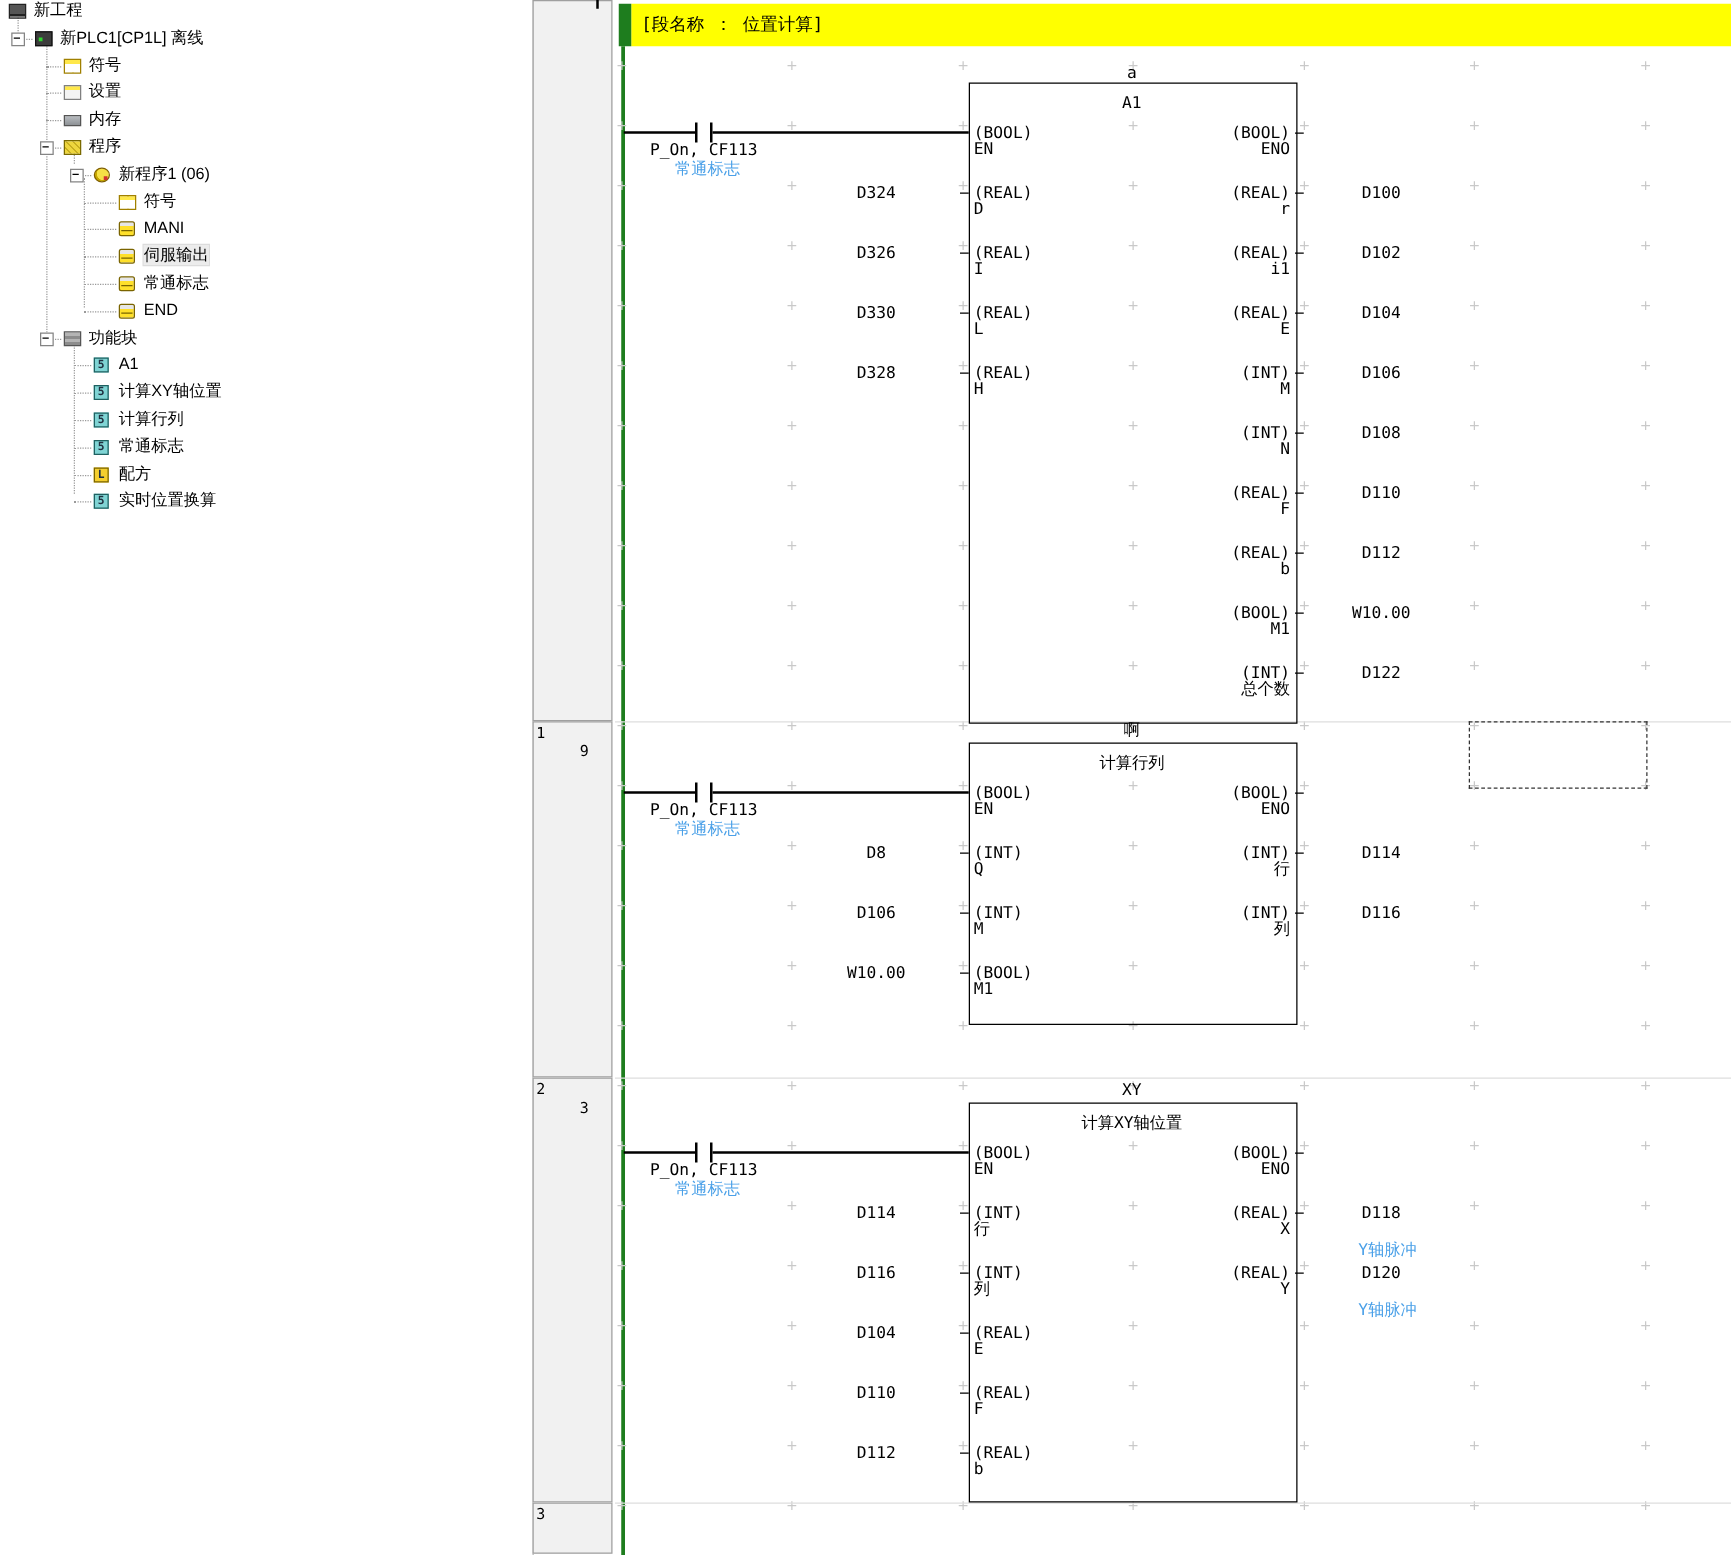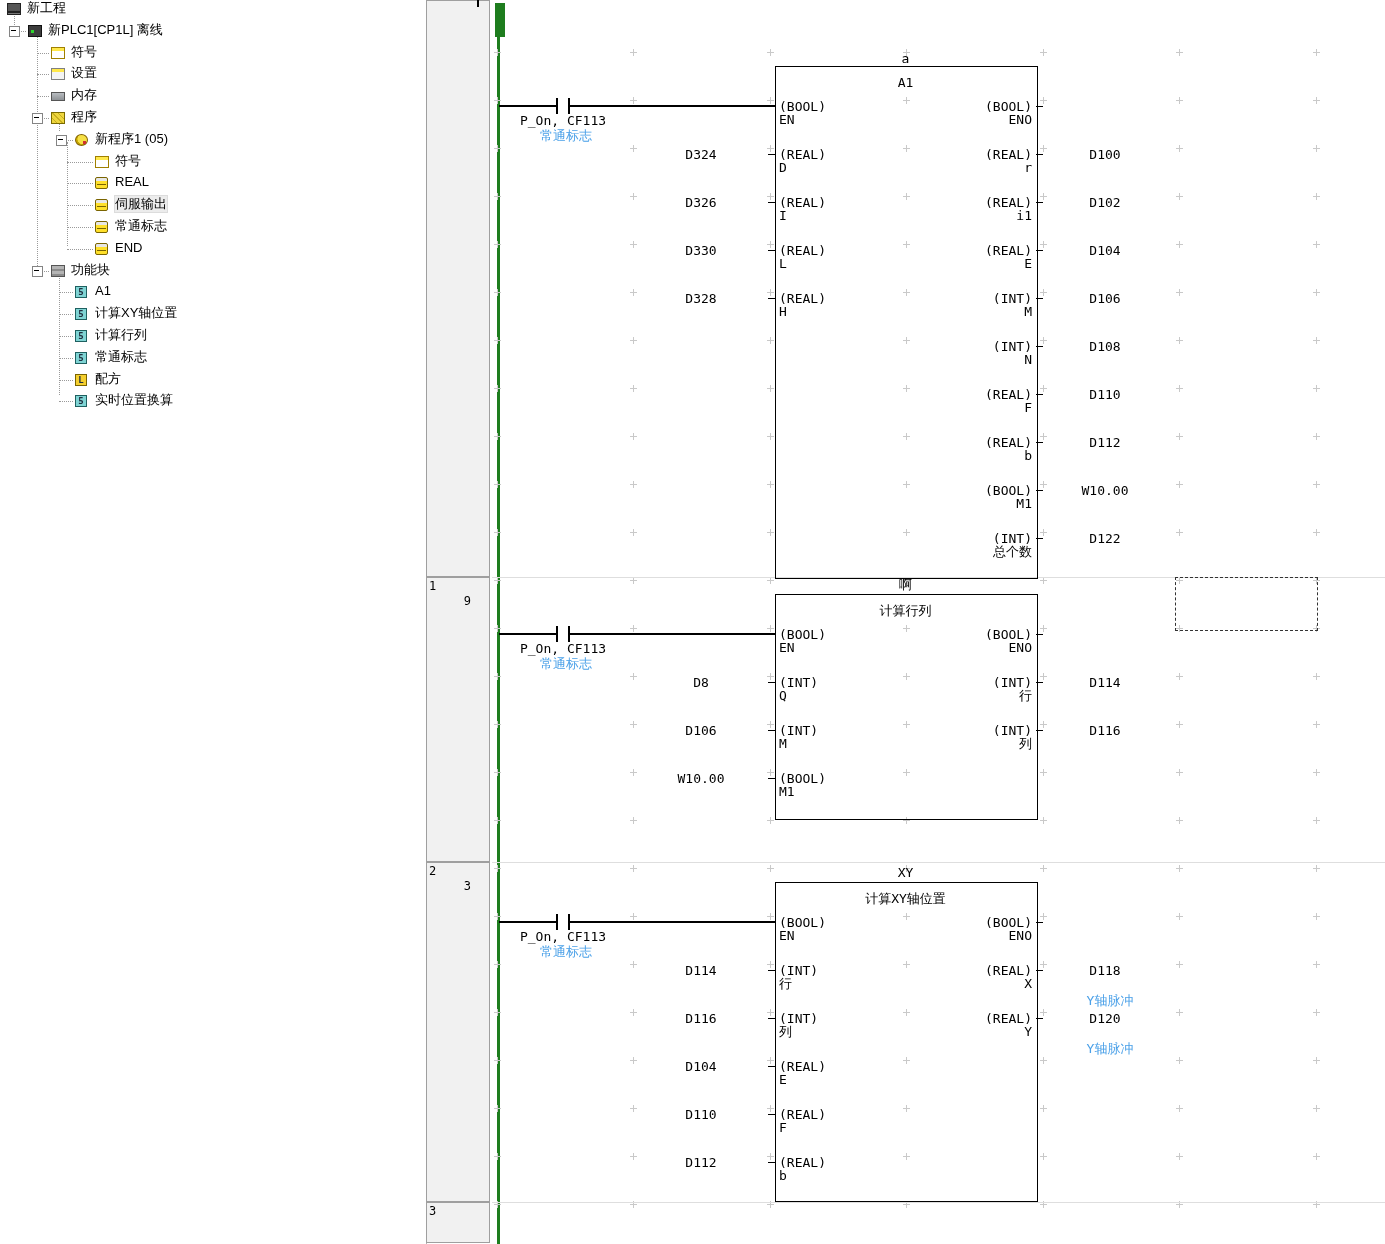--- a/index.html
+++ b/index.html
@@ -66,27 +66,27 @@
       <div class="dot-h" style="position: absolute; left: 37px; top: 96px; width: 12px; height: 1px;"></div>
       <div class="icon i-memory" style="position: absolute; left: 51px; top: 90px;"></div>
       <div class="treelabel" style="position: absolute; left: 71px; top: 87px;">内存</div>
       <div class="dot-h" style="position: absolute; left: 37px; top: 118px; width: 12px; height: 1px;"></div>
       <div class="expand" style="position: absolute; left: 32px; top: 113px;"></div>
       <div class="icon i-program-folder" style="position: absolute; left: 51px; top: 112px;"></div>
       <div class="treelabel" style="position: absolute; left: 71px; top: 109px;">程序</div>
       <div class="dot-h" style="position: absolute; left: 59px; top: 140px; width: 14px; height: 1px;"></div>
       <div class="expand" style="position: absolute; left: 56px; top: 135px;"></div>
       <div class="icon i-program" style="position: absolute; left: 75px; top: 134px;"></div>
-      <div class="treelabel" style="position: absolute; left: 95px; top: 131px;">新程序1 (05)</div>
+      <div class="treelabel" style="position: absolute; left: 95px; top: 131px;">新程序1 (06)</div>
       <div class="dot-h" style="position: absolute; left: 67px; top: 162px; width: 26px; height: 1px;"></div>
       <div class="icon i-symbols" style="position: absolute; left: 95px; top: 156px;"></div>
       <div class="treelabel" style="position: absolute; left: 115px; top: 153px;">符号</div>
       <div class="dot-h" style="position: absolute; left: 67px; top: 183px; width: 26px; height: 1px;"></div>
       <div class="icon i-section" style="position: absolute; left: 95px; top: 177px;"></div>
-      <div class="treelabel" style="position: absolute; left: 115px; top: 174px;">REAL</div>
+      <div class="treelabel" style="position: absolute; left: 115px; top: 174px;">MANI</div>
       <div class="dot-h" style="position: absolute; left: 67px; top: 205px; width: 26px; height: 1px;"></div>
       <div class="icon i-section" style="position: absolute; left: 95px; top: 199px;"></div>
       <div class="treelabel sel" style="position: absolute; left: 115px; top: 196px;">伺服输出</div>
       <div class="dot-h" style="position: absolute; left: 67px; top: 227px; width: 26px; height: 1px;"></div>
       <div class="icon i-section" style="position: absolute; left: 95px; top: 221px;"></div>
       <div class="treelabel" style="position: absolute; left: 115px; top: 218px;">常通标志</div>
       <div class="dot-h" style="position: absolute; left: 67px; top: 249px; width: 26px; height: 1px;"></div>
       <div class="icon i-section" style="position: absolute; left: 95px; top: 243px;"></div>
       <div class="treelabel" style="position: absolute; left: 115px; top: 240px;">END</div>
       <div class="dot-h" style="position: absolute; left: 37px; top: 271px; width: 12px; height: 1px;"></div>
@@ -119,20 +119,23 @@
       <div class="mono" style="position: absolute; left: 429px; top: 580px; font-size: 12px;">1</div>
       <div class="mono" style="position: absolute; left: 427px; top: 595px; width: 44px; text-align: right; font-size: 12px;">9</div>
       <div style="position: absolute; left: 426px; top: 862px; width: 64px; height: 340px; background: rgb(241, 241, 241); border: 1px solid rgb(159, 159, 159); box-sizing: border-box;"></div>
       <div class="mono" style="position: absolute; left: 429px; top: 865px; font-size: 12px;">2</div>
       <div class="mono" style="position: absolute; left: 427px; top: 880px; width: 44px; text-align: right; font-size: 12px;">3</div>
       <div style="position: absolute; left: 426px; top: 1202px; width: 64px; height: 41px; background: rgb(241, 241, 241); border: 1px solid rgb(159, 159, 159); box-sizing: border-box;"></div>
       <div class="mono" style="position: absolute; left: 429px; top: 1205px; font-size: 12px;">3</div>
       <div style="position: absolute; left: 477px; top: 0px; width: 2px; height: 7px; background: rgb(0, 0, 0);"></div>
     </div>
   <div id="canvas" style="position:absolute;left:0;top:0;width:1385px;height:1244px;pointer-events:none;">
+    <div class="abs" style="left:505px;top:3px;width:880px;height:34px;background:#ffff00;">
+      <span id="banner-text" style="left:8px;top:0;">[段名称 ： 位置计算]</span>
+    </div>
     <div class="abs" style="left:495px;top:3px;width:10px;height:34px;background:#1e7d1e;"></div>
     <div class="abs" style="left:497px;top:37px;width:3px;height:1207px;background:#1e7d1e;"></div>
   <div class="gp" style="position: absolute; left: 494px; top: 49px;"></div>
       <div class="gp" style="position: absolute; left: 630px; top: 49px;"></div>
       <div class="gp" style="position: absolute; left: 767px; top: 49px;"></div>
       <div class="gp" style="position: absolute; left: 903px; top: 49px;"></div>
       <div class="gp" style="position: absolute; left: 1040px; top: 49px;"></div>
       <div class="gp" style="position: absolute; left: 1176px; top: 49px;"></div>
       <div class="gp" style="position: absolute; left: 1313px; top: 49px;"></div>
       <div class="gp" style="position: absolute; left: 494px; top: 97px;"></div>

